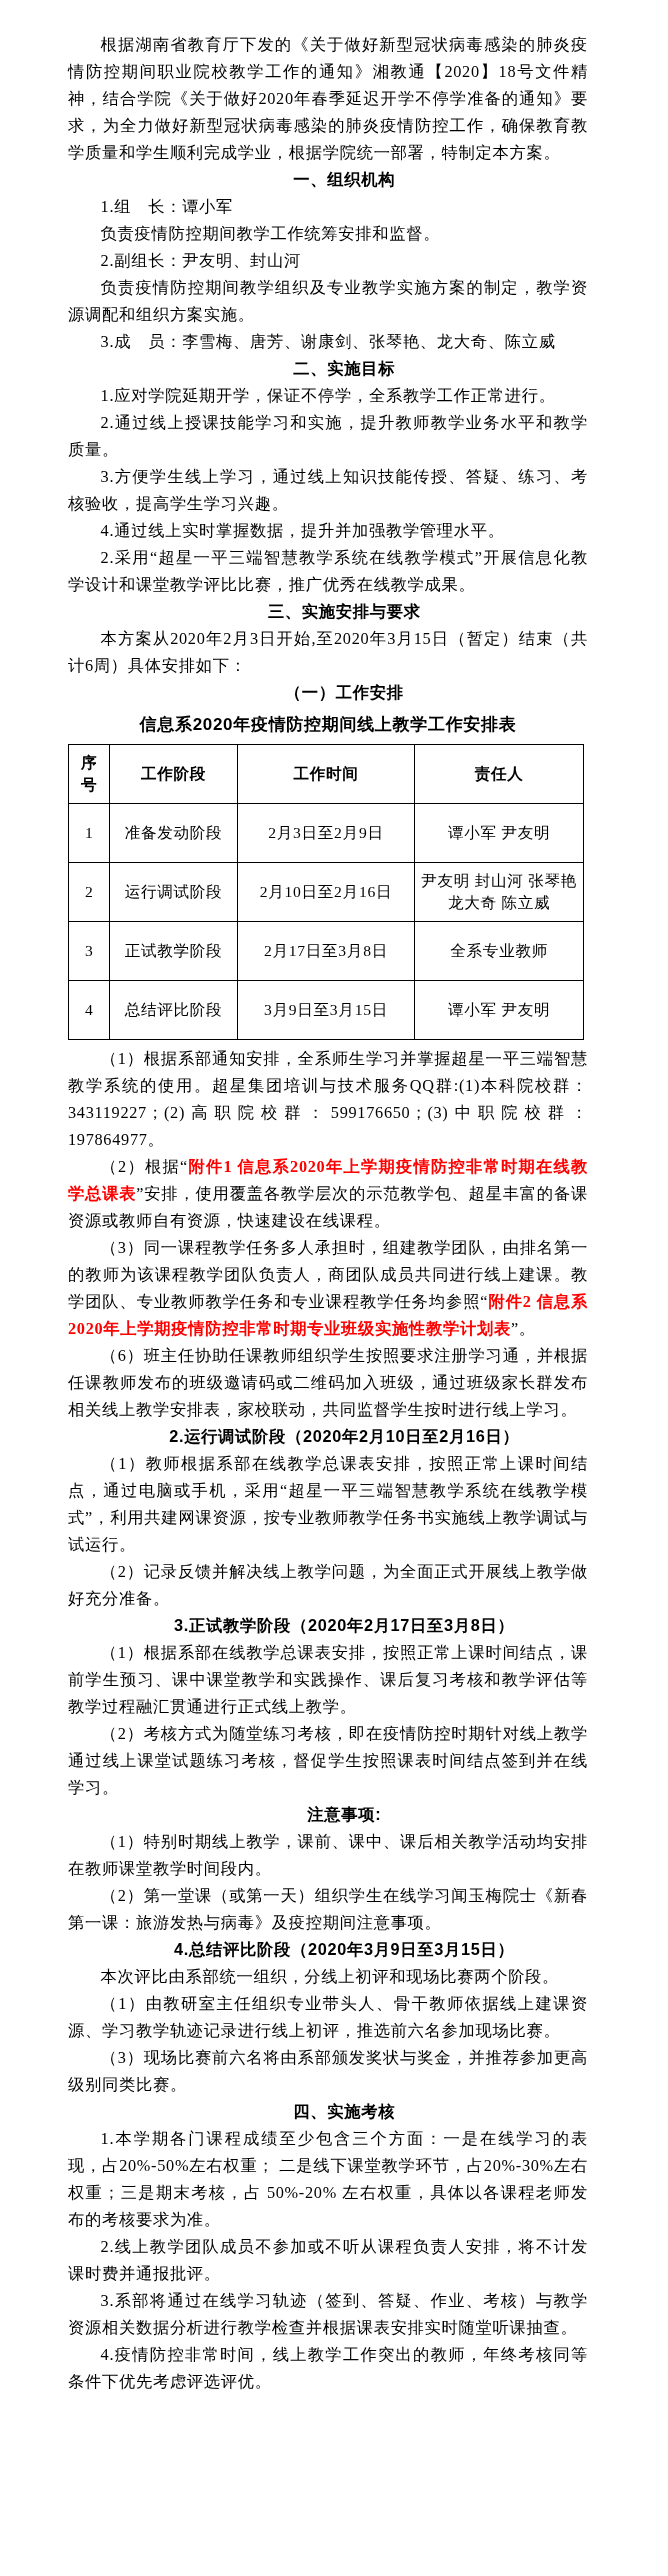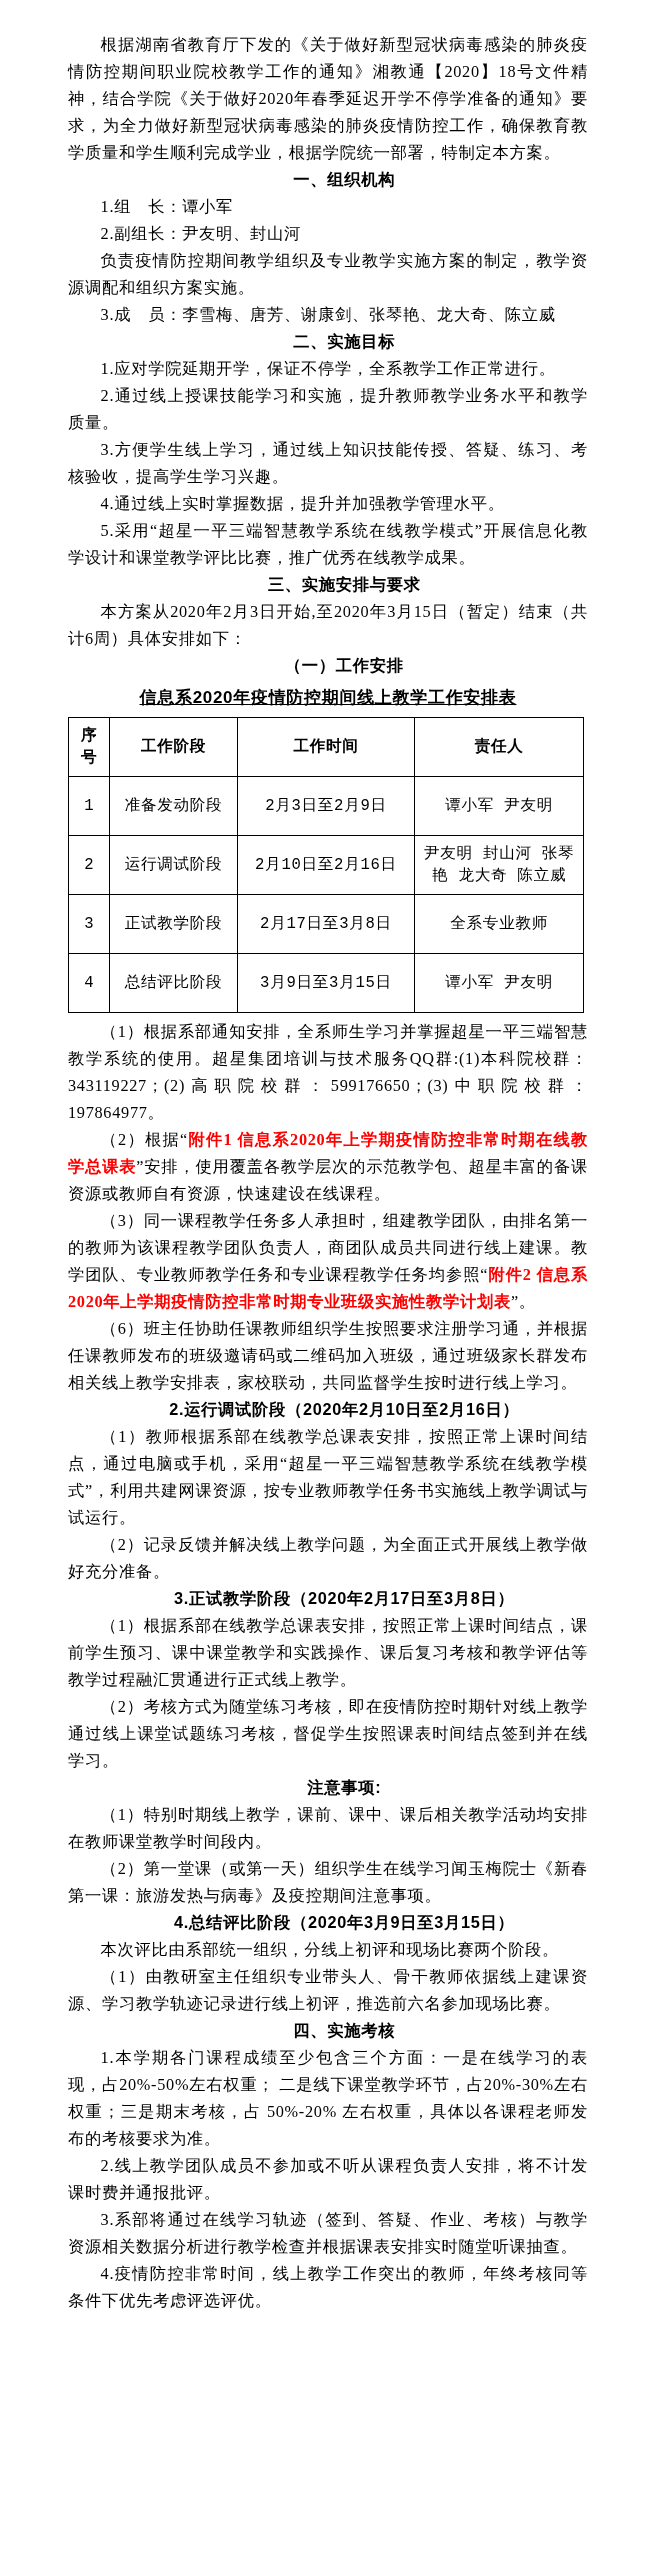--- a/index.html
+++ b/index.html
@@ -34,28 +34,26 @@
   .red{color:#ff0000;font-weight:bold;}
   .tbl-caption{
     margin:3px 0 4.4px 0;
     text-align:center;
     text-indent:0;
     font-family:"Liberation Sans","DejaVu Sans",sans-serif;
     font-weight:bold;
     font-size:17px;
     line-height:31px;
     letter-spacing:0.7px;
-    text-decoration:underline;
   }
   table.sched{
     border-collapse:collapse;
     width:516px;
     margin:1.5px 0 4.4px 0;
     table-layout:fixed;
-    font-family:Liberation Mono, monospace;
   }
   table.sched th,table.sched td{
     border:0.7px solid #000000;
     text-align:center;
     vertical-align:middle;
     font-size:15.6px;
     line-height:22px;
     letter-spacing:0.7px;
     padding:3px 4.4px;
     font-weight:normal;
@@ -69,30 +67,31 @@
 </style>
 </head>
 <body>
 
 <div class="page">
 
   <p>根据湖南省教育厅下发的《关于做好新型冠状病毒感染的肺炎疫情防控期间职业院校教学工作的通知》湘教通【2020】18号文件精神，结合学院《关于做好2020年春季延迟开学不停学准备的通知》要求，为全力做好新型冠状病毒感染的肺炎疫情防控工作，确保教育教学质量和学生顺利完成学业，根据学院统一部署，特制定本方案。</p>
 
   <div class="h">一、组织机构</div>
   <p>1.组　长：谭小军</p>
+  <p>负责疫情防控期间教学工作统筹安排和监督。</p>
   <p>2.副组长：尹友明、封山河</p>
   <p>负责疫情防控期间教学组织及专业教学实施方案的制定，教学资源调配和组织方案实施。</p>
   <p>3.成　员：李雪梅、唐芳、谢康剑、张琴艳、龙大奇、陈立威</p>
 
   <div class="h">二、实施目标</div>
   <p>1.应对学院延期开学，保证不停学，全系教学工作正常进行。</p>
   <p>2.通过线上授课技能学习和实施，提升教师教学业务水平和教学质量。</p>
   <p>3.方便学生线上学习，通过线上知识技能传授、答疑、练习、考核验收，提高学生学习兴趣。</p>
   <p>4.通过线上实时掌握数据，提升并加强教学管理水平。</p>
-  <p>5.采用“超星一平三端智慧教学系统在线教学模式”开展信息化教学设计和课堂教学评比比赛，推广优秀在线教学成果。</p>
+  <p>2.采用“超星一平三端智慧教学系统在线教学模式”开展信息化教学设计和课堂教学评比比赛，推广优秀在线教学成果。</p>
 
   <div class="h">三、实施安排与要求</div>
   <p>本方案从2020年2月3日开始,至2020年3月15日（暂定）结束（共计6周）具体安排如下：</p>
 
   <div class="h">（一）工作安排</div>
 
   <div class="tbl-caption">信息系2020年疫情防控期间线上教学工作安排表</div>
 
   <table class="sched">
     <colgroup>
@@ -148,20 +147,21 @@
   <div class="h">3.正试教学阶段（2020年2月17日至3月8日）</div>
   <p>（1）根据系部在线教学总课表安排，按照正常上课时间结点，课前学生预习、课中课堂教学和实践操作、课后复习考核和教学评估等教学过程融汇贯通进行正式线上教学。</p>
   <p>（2）考核方式为随堂练习考核，即在疫情防控时期针对线上教学通过线上课堂试题练习考核，督促学生按照课表时间结点签到并在线学习。</p>
   <div class="h">注意事项:</div>
   <p>（1）特别时期线上教学，课前、课中、课后相关教学活动均安排在教师课堂教学时间段内。</p>
   <p>（2）第一堂课（或第一天）组织学生在线学习闻玉梅院士《新春第一课：旅游发热与病毒》及疫控期间注意事项。</p>
 
   <div class="h">4.总结评比阶段（2020年3月9日至3月15日）</div>
   <p>本次评比由系部统一组织，分线上初评和现场比赛两个阶段。</p>
   <p>（1）由教研室主任组织专业带头人、骨干教师依据线上建课资源、学习教学轨迹记录进行线上初评，推选前六名参加现场比赛。</p>
+  <p>（3）现场比赛前六名将由系部颁发奖状与奖金，并推荐参加更高级别同类比赛。</p>
 
   <div class="h">四、实施考核</div>
   <p>1.本学期各门课程成绩至少包含三个方面：一是在线学习的表现，占20%-50%左右权重； 二是线下课堂教学环节，占20%-30%左右权重；三是期末考核，占 50%-20% 左右权重，具体以各课程老师发布的考核要求为准。</p>
   <p>2.线上教学团队成员不参加或不听从课程负责人安排，将不计发课时费并通报批评。</p>
   <p>3.系部将通过在线学习轨迹（签到、答疑、作业、考核）与教学资源相关数据分析进行教学检查并根据课表安排实时随堂听课抽查。</p>
   <p>4.疫情防控非常时间，线上教学工作突出的教师，年终考核同等条件下优先考虑评选评优。</p>
 
 </div>
 
 

